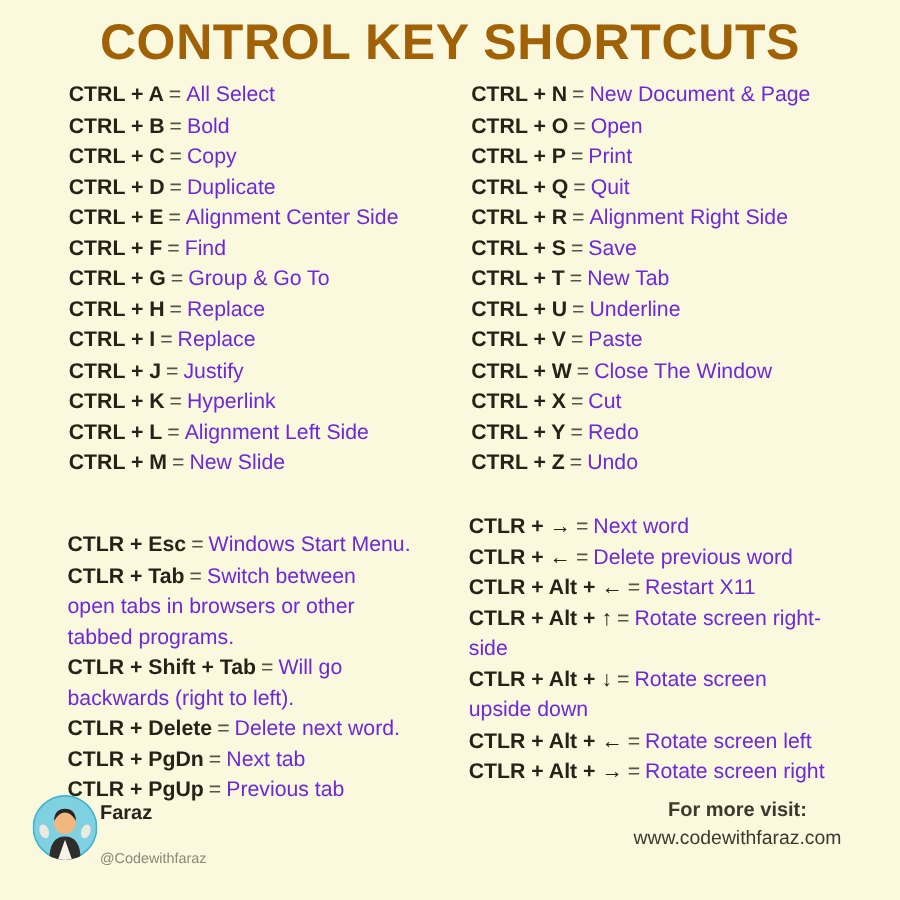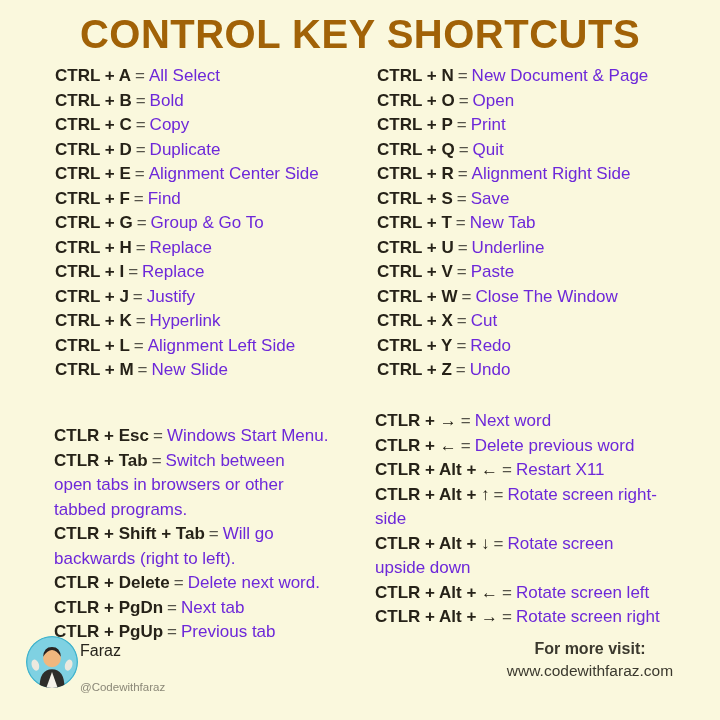--- a/index.html
+++ b/index.html
@@ -34,21 +34,21 @@
   .bottom-left  { left: 54px;  top: 424px; width: 320px; }
   .bottom-right { left: 375px; top: 409px; width: 338px; }
 
   .footer { position: absolute; left: 0; right: 0; bottom: 0; height: 70px; }
   .avatar {
     position: absolute; left: 26px; top: -14px;
     width: 52px; height: 52px; border-radius: 50%;
     overflow: hidden;
   }
   .author { position: absolute; left: 80px; top: -8px; }
-  .author-name { font-size: 16px; font-weight: 400; color: #26241c; }
+  .author-name { font-size: 16px; font-weight: 700; color: #26241c; }
   .author-handle { font-size: 11.5px; color: #8b8878; margin-top: 21px; }
   .visit { position: absolute; left: 455px; top: -10px; width: 270px; text-align: center; }
   .visit-label { font-size: 16px; font-weight: 700; color: #3b392e; }
   .visit-url { font-size: 15.5px; color: #3b392e; margin-top: 4px; }
 </style>
 </head>
 <body>
 
 <div class="poster">
 

